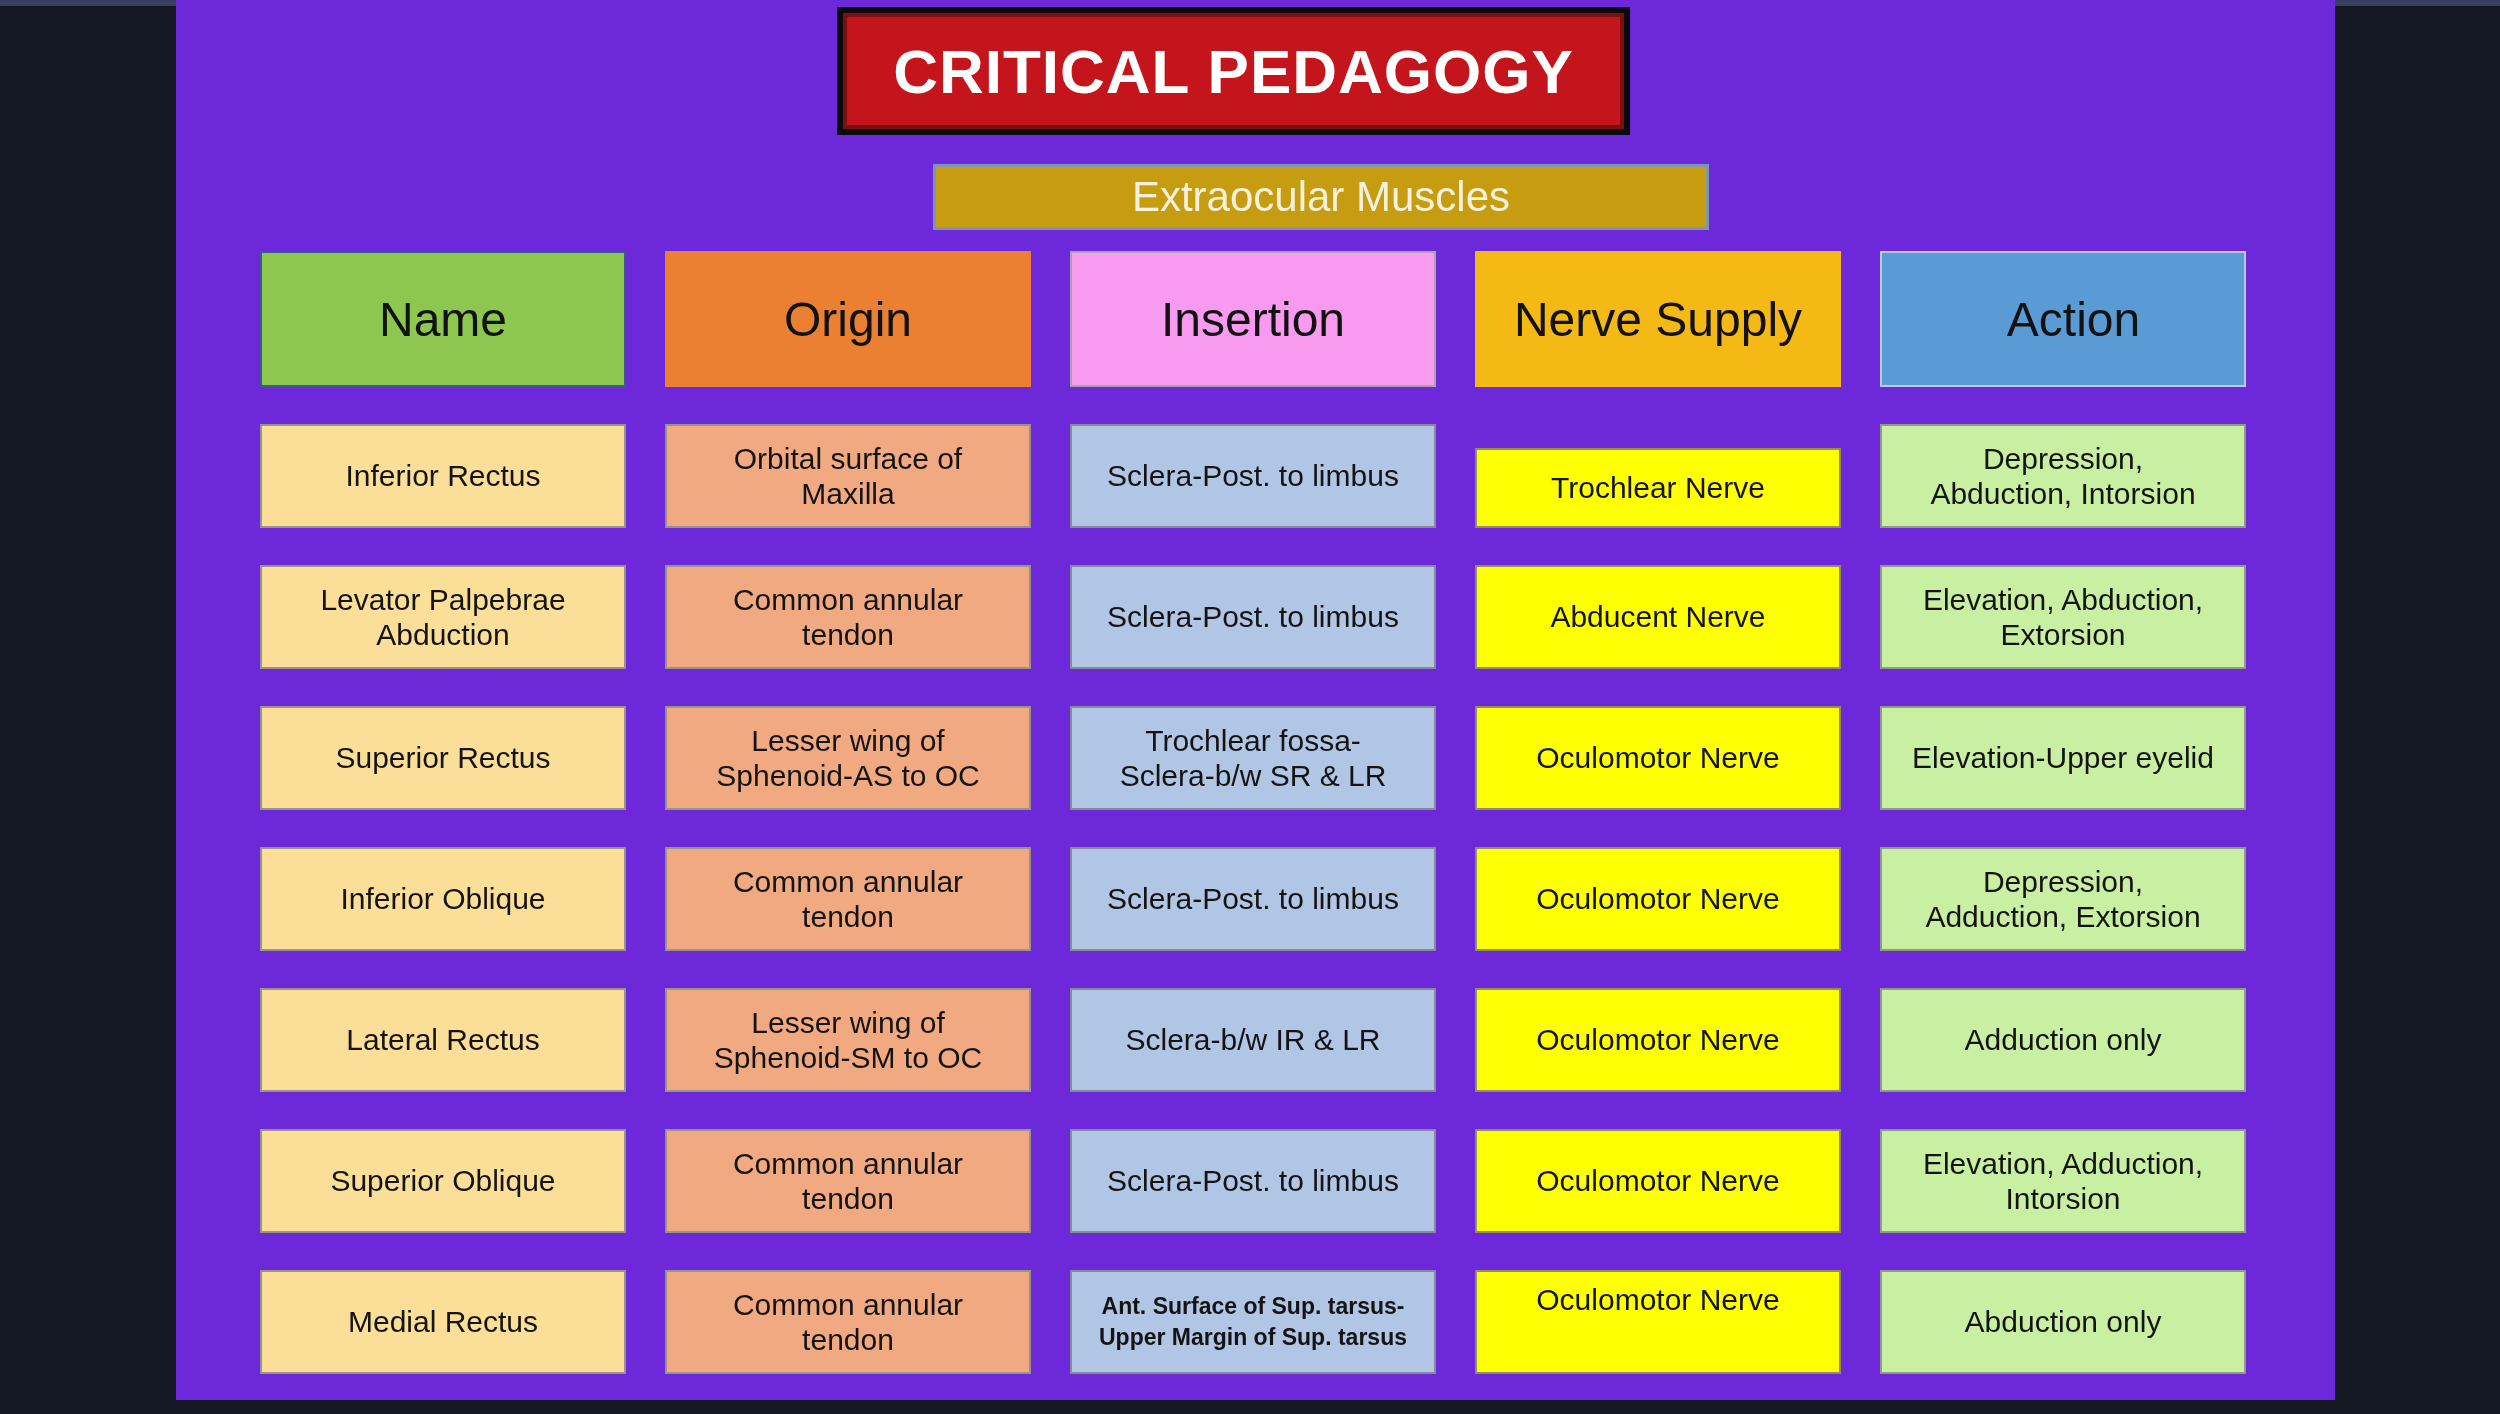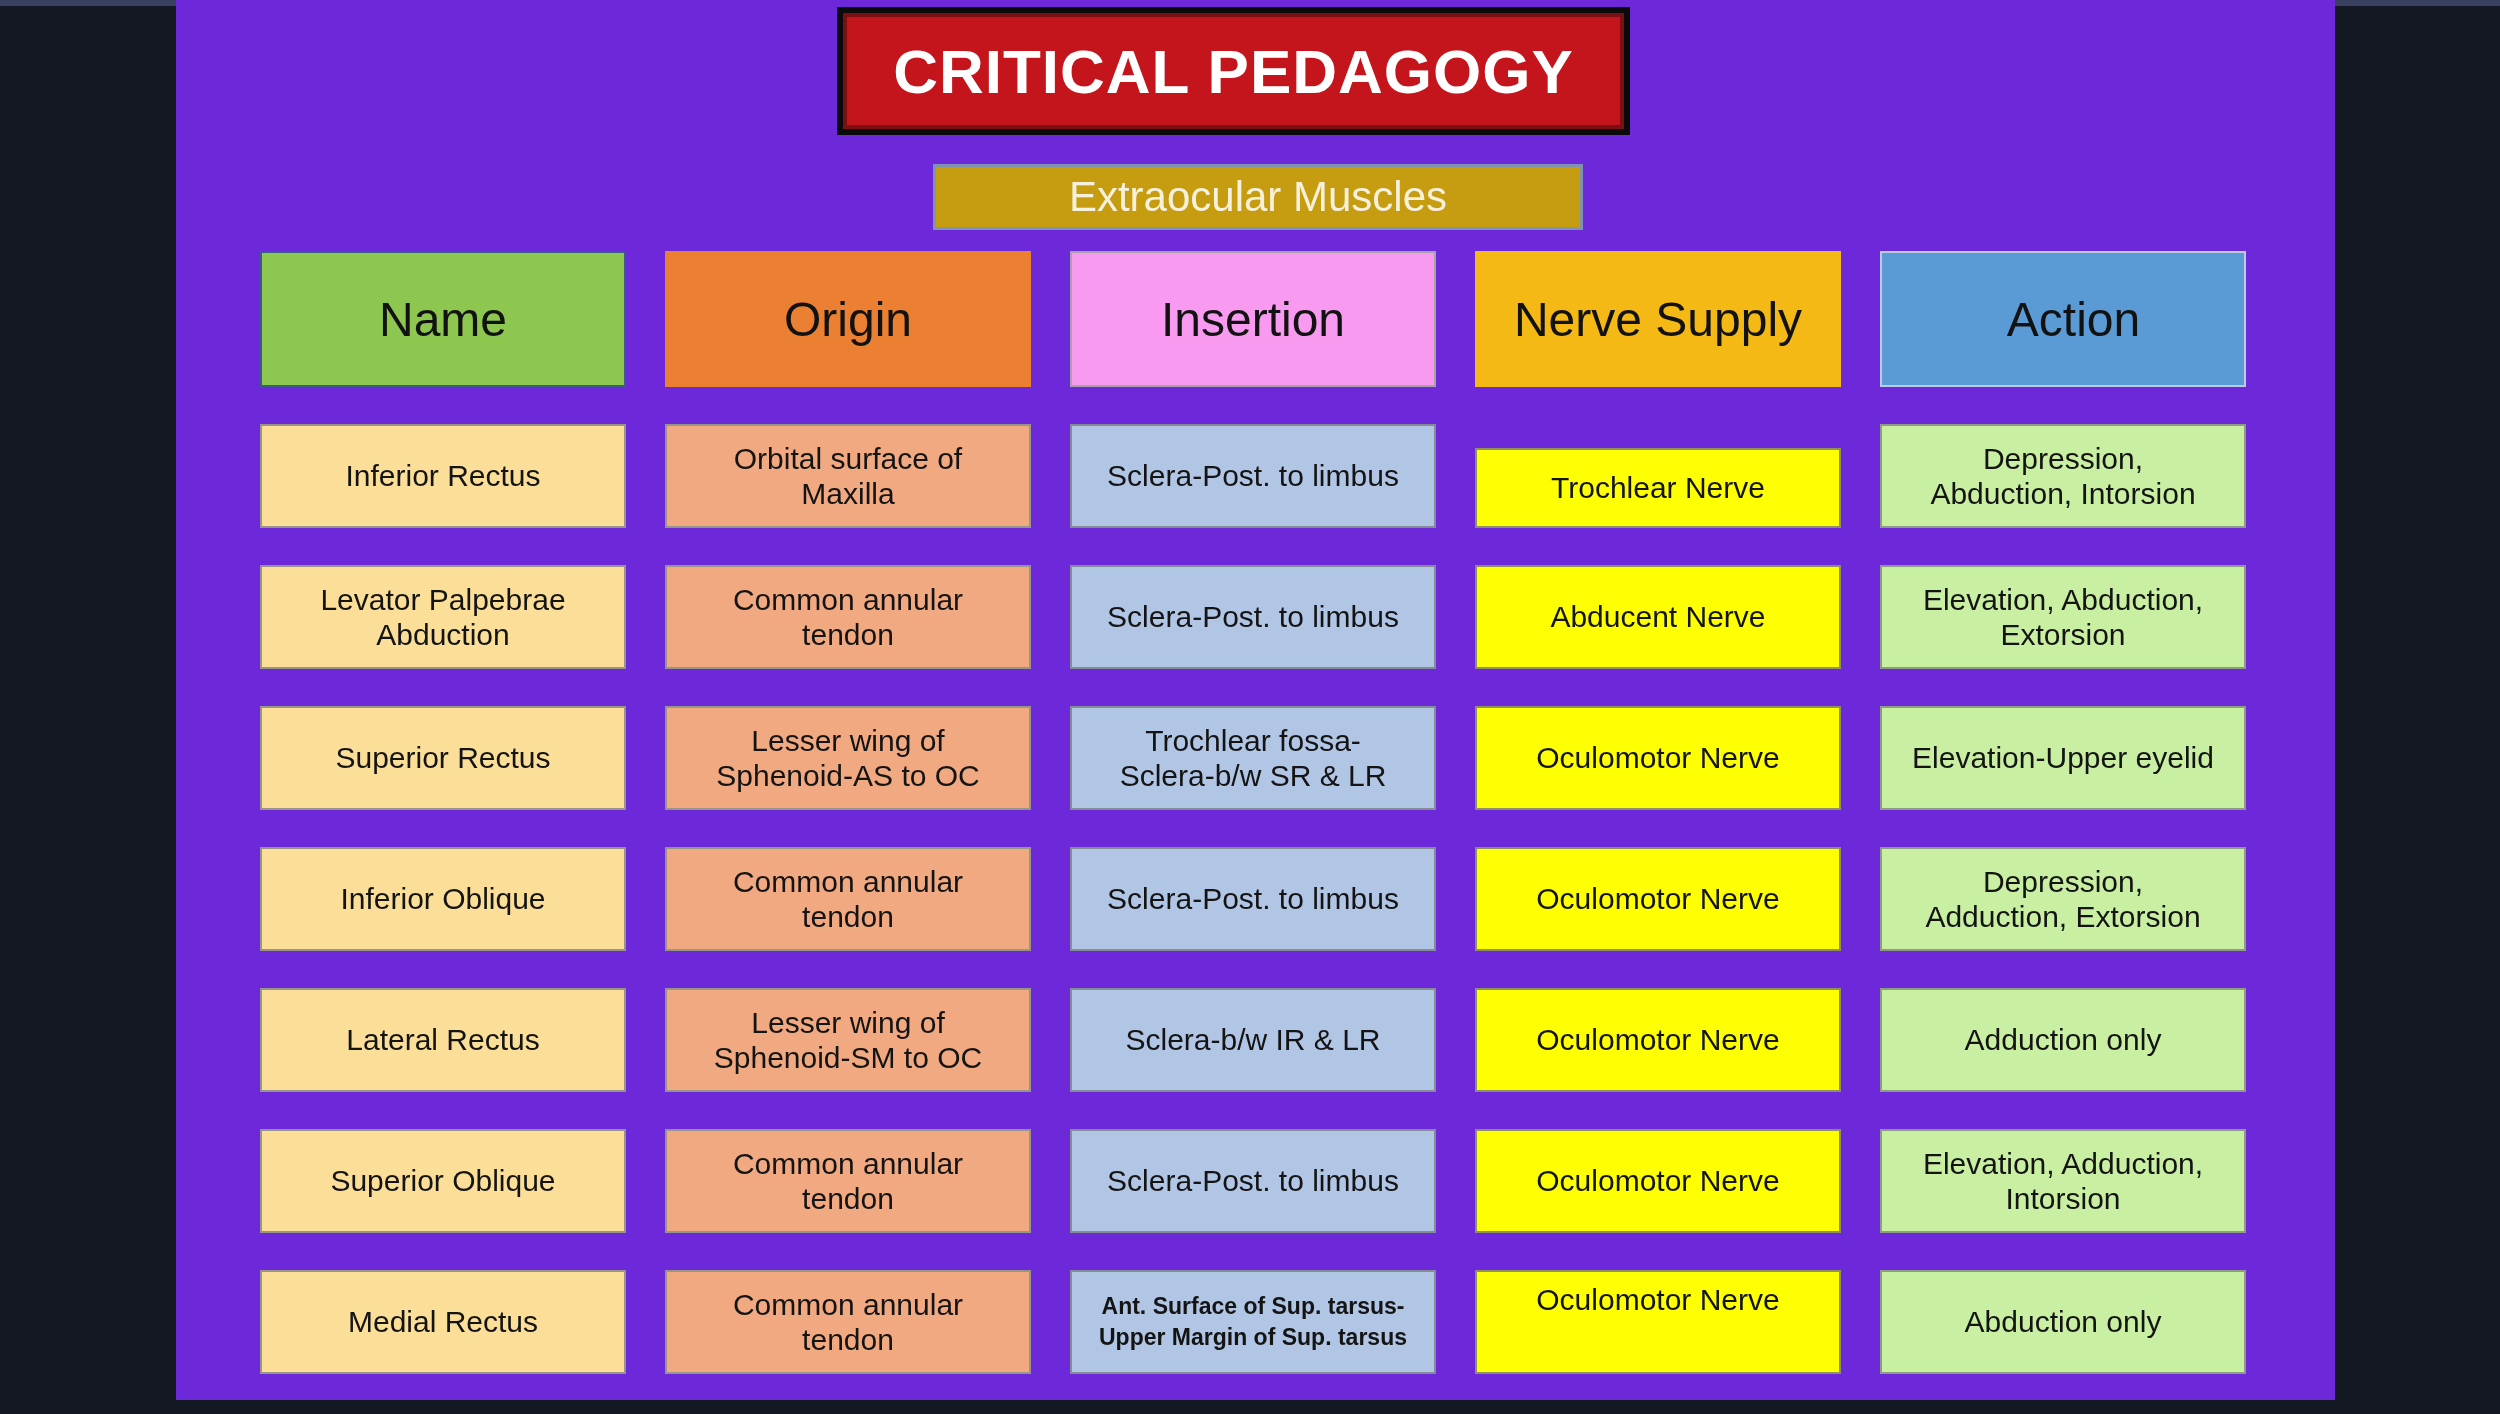--- a/index.html
+++ b/index.html
@@ -13,21 +13,21 @@
 
   .title-banner{
     position:absolute;left:661px;top:7px;width:793px;height:128px;box-sizing:border-box;
     background:#C3151B;border:6px solid #0b0b0b;
     box-shadow:inset 0 0 0 4px #7a1014;
     display:flex;align-items:center;justify-content:center;
   }
   .title-text{color:#ffffff;font-size:62px;font-weight:bold;letter-spacing:1px;}
 
   .subtitle-banner{
-    position:absolute;left:757px;top:164px;width:650px;height:66px;box-sizing:border-box;
+    position:absolute;left:757px;top:164px;width:776px;height:66px;box-sizing:border-box;
     background:#C69C10;border:3px solid #7E93B4;
     display:flex;align-items:center;justify-content:center;
   }
   .subtitle-text{color:#F6F1DC;font-size:42px;}
 
   .muscles-table{
     position:absolute;left:84px;top:251px;
     display:grid;
     grid-template-columns:repeat(5,366px);
     grid-template-rows:136px;

